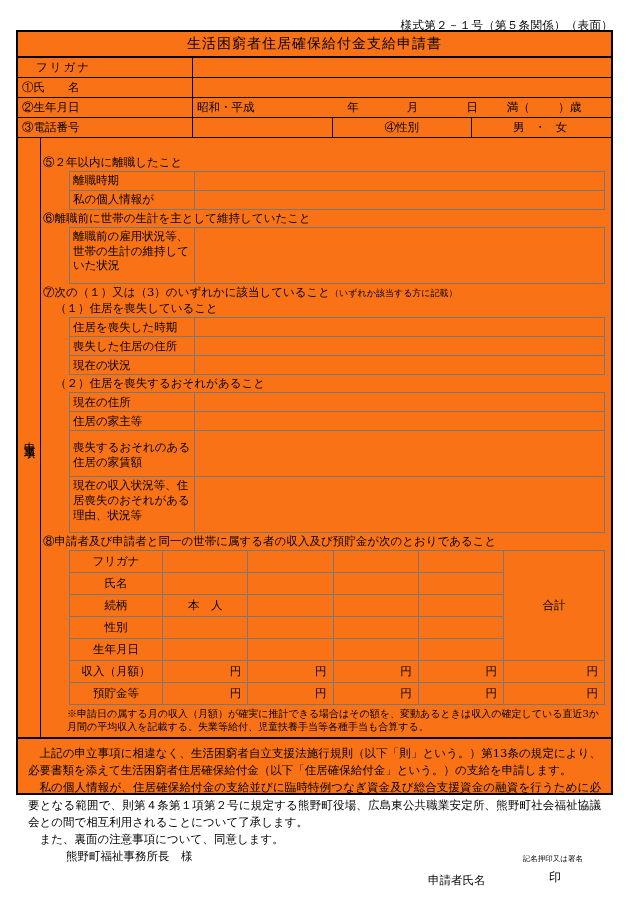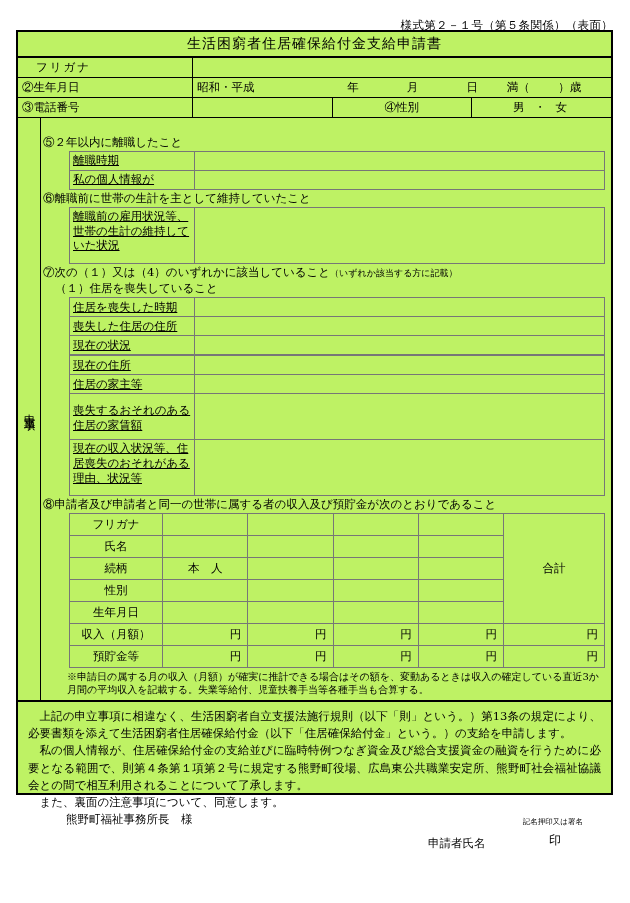--- a/index.html
+++ b/index.html
@@ -31,21 +31,21 @@
   }
   
   .frame {
     position: absolute;
     left: 16px;
     top: 30px;
     width: 597px;
     height: 765px;
     border: 2px solid #000;
     box-sizing: border-box;
-    background: #bef264;
+    background: #f97316;
   }
   
   .title-bar {
     height: 24px;
     border-bottom: 1px solid #000;
     display: flex;
     align-items: center;
     justify-content: center;
     font-size: 14px;
     letter-spacing: 1px;
@@ -125,21 +125,21 @@
     table-layout: fixed;
   }
   .indent-tbl td {
     border: 1px solid #777;
     font-size: 11.5px;
     height: 18px;
     padding: 0 3px;
     vertical-align: middle;
     line-height: 1.3;
   }
-  .indent-tbl td.k { width: 118px; text-decoration: underline; }
+  .indent-tbl td.k { width: 118px; }
   .indent-tbl td.k3 { height: 54px; vertical-align: top; padding-top: 1px; }
   .indent-tbl td.k2 { height: 36px; vertical-align: top; padding-top: 9px; }
 
   
   .inc-wrap { margin-left: 28px; width: calc(100% - 34px); }
   table.income {
     border-collapse: collapse;
     width: 100%;
     table-layout: fixed;
   }
@@ -207,20 +207,24 @@
   <div class="form-code">様式第２－１号（第５条関係）（表面）</div>
 
   <div class="frame">
 
     <div class="title-bar">生活困窮者住居確保給付金支給申請書</div>
 
     <table class="grid ident">
       <tbody>
           <tr class="furigana-row">
         <td class="lbl-col noleft furigana-lbl">フリガナ</td>
+        <td colspan="3" class="noright"></td>
+      </tr>
+      <tr>
+        <td class="lbl-col noleft num-lbl">①氏　　名</td>
         <td colspan="3" class="noright"></td>
       </tr>
       <tr>
         <td class="lbl-col noleft num-lbl">②生年月日</td>
         <td colspan="3" class="noright dob-cell">
           <span style="display:inline-block;width:86px;">昭和・平成</span>
           <span style="display:inline-block;width:72px;text-align:right;">年</span>
           <span style="display:inline-block;width:56px;text-align:right;">月</span>
           <span style="display:inline-block;width:56px;text-align:right;">日</span>
           <span style="display:inline-block;width:48px;text-align:right;">満（</span>
@@ -259,40 +263,41 @@
         <div class="sec-head">⑥離職前に世帯の生計を主として維持していたこと</div>
         <table class="indent-tbl">
           <tbody>
               <tr>
             <td class="k k3">離職前の雇用状況等、世帯の生計の維持していた状況</td>
             <td></td>
           </tr>
         </tbody>
           </table>
 
-        <div class="sec-head"><span>⑦次の（１）又は（4）のいずれかに該当していること</span><span class="small">（いずれか該当する方に記載）</span></div>
+        <div class="sec-head"><span>⑦次の（１）又は（3）のいずれかに該当していること</span><span class="small">（いずれか該当する方に記載）</span></div>
 
         <div class="sub-head">（１）住居を喪失していること</div>
         <table class="indent-tbl">
           <tbody>
               <tr>
             <td class="k">住居を喪失した時期</td>
             <td></td>
           </tr>
           <tr>
             <td class="k">喪失した住居の住所</td>
             <td></td>
           </tr>
           <tr>
             <td class="k">現在の状況</td>
             <td></td>
           </tr>
         </tbody>
           </table>
 
+        <div class="sub-head">（２）住居を喪失するおそれがあること</div>
         <table class="indent-tbl">
           <tbody>
               <tr>
             <td class="k">現在の住所</td>
             <td></td>
           </tr>
           <tr>
             <td class="k">住居の家主等</td>
             <td></td>
           </tr>

